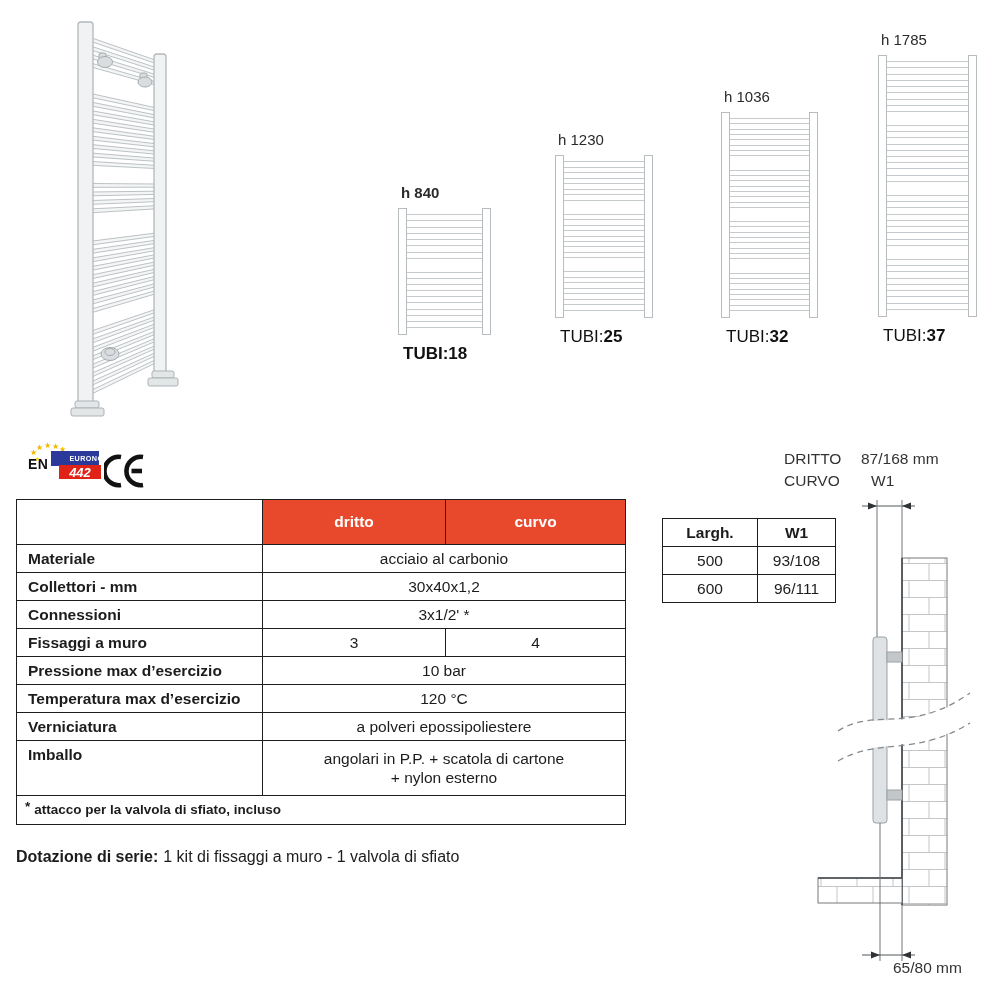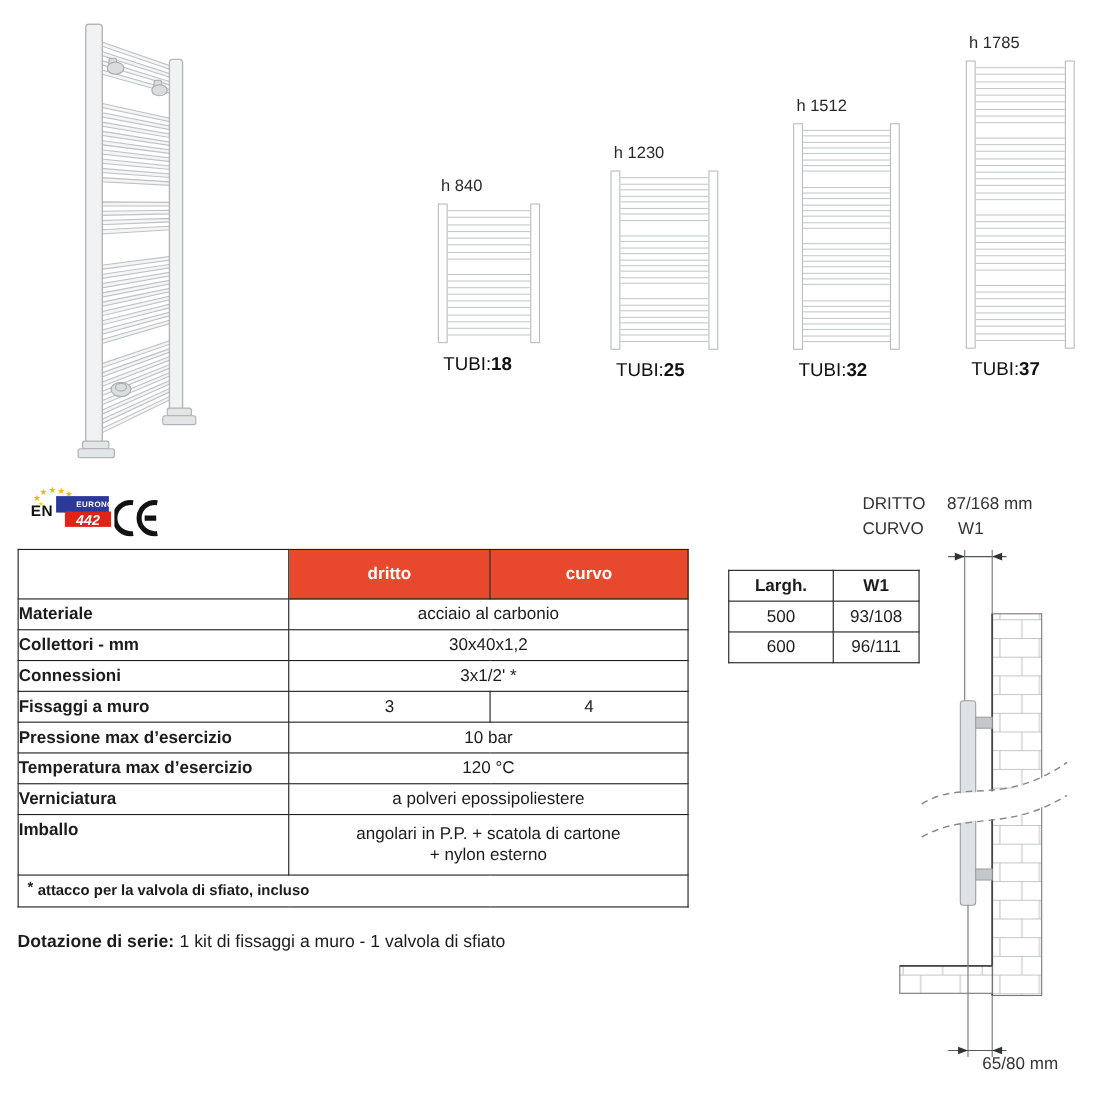--- a/index.html
+++ b/index.html
@@ -43,21 +43,21 @@
   .cestroke{stroke:#121212;stroke-width:4.6;fill:none;}
 
   
   .spec{position:absolute;left:16px;top:499px;width:609px;border-collapse:collapse;table-layout:fixed;}
   .spec td{border:1.5px solid #1d1d1d;font-size:15.5px;text-align:center;vertical-align:middle;
            padding:0;line-height:1.25;}
   .spec .rhdr td{height:44px;}
   .spec .hdr{background:#e8492c;color:#ffffff;font-weight:bold;}
   .spec .r27 td{height:27px;}
   .spec .r50 td{height:50px;}
-  .spec .lbl{text-align:left;font-weight:bold;padding-left:0;}
+  .spec .lbl{text-align:left;font-weight:bold;padding-left:11px;}
   .spec .lbl-top{vertical-align:top;padding-top:4px;}
   .spec .fn{height:28px;text-align:left;font-weight:bold;font-size:13.5px;padding-left:8px;}
   .spec .fn .star{position:static;vertical-align:3px;margin-right:4px;color:#1c1c1c;font-size:13.5px;}
 
   .dotazione{position:absolute;left:16px;top:848px;font-size:16px;color:#1c1c1c;}
   .dotazione b{margin-right:5px;}
 
   
   .rtext{position:absolute;font-size:15.5px;color:#333;}
   .wtable{position:absolute;left:662px;top:518px;width:173px;border-collapse:collapse;table-layout:fixed;}
@@ -130,21 +130,21 @@
       <ellipse class="fitting" cx="62" cy="344" rx="5" ry="3.5"></ellipse>
     </g>
     <g>
       <rect class="foot" x="104" y="363" width="22" height="7" rx="2"></rect>
       <rect class="foot" x="100" y="370" width="30" height="8" rx="2"></rect>
       <rect class="foot" x="27" y="393" width="24" height="7" rx="2"></rect>
       <rect class="foot" x="23" y="400" width="33" height="8" rx="2"></rect>
     </g>
   </svg>
 
-  <div class="model" style="left:398px;top:160px;width:93px;">
+  <div class="model" style="left:398px;top:183px;width:93px;font-weight:bold;">
     <div class="h-label">h 840</div>
     <div class="frame" style="width:93px;height:127px;">
       <div class="tube-l"></div>
       <div class="tube-r"></div>
       <div class="rungs">
           <div class="rung-group" style="flex-grow: 8;">
             <div class="rung"></div>
             <div class="rung"></div>
             <div class="rung"></div>
             <div class="rung"></div>
@@ -210,21 +210,21 @@
             <div class="rung"></div>
           </div>
         </div>
     </div>
     <div class="tubi">
       <span>TUBI:</span><b>25</b>
     </div>
   </div>
 
   <div class="model" style="left:721px;top:87px;width:97px;">
-    <div class="h-label">h 1512</div>
+    <div class="h-label">h 1036</div>
     <div class="frame" style="width:97px;height:206px;">
       <div class="tube-l"></div>
       <div class="tube-r"></div>
       <div class="rungs">
           <div class="rung-group" style="flex-grow: 8;">
             <div class="rung"></div>
             <div class="rung"></div>
             <div class="rung"></div>
             <div class="rung"></div>
             <div class="rung"></div>

